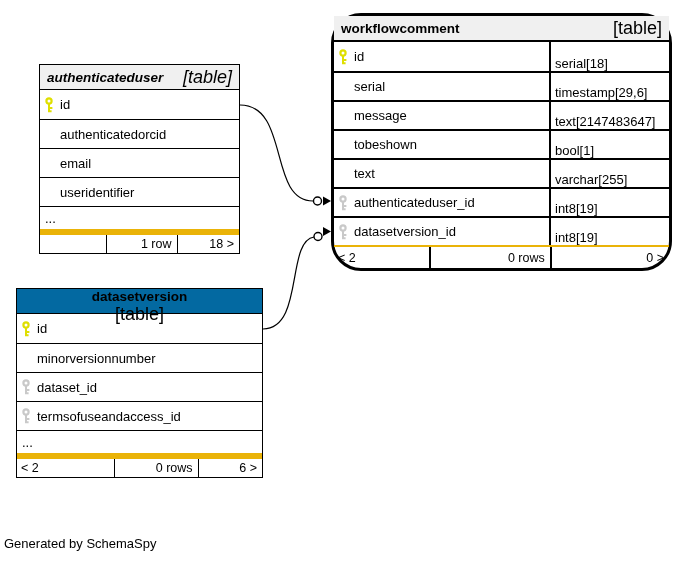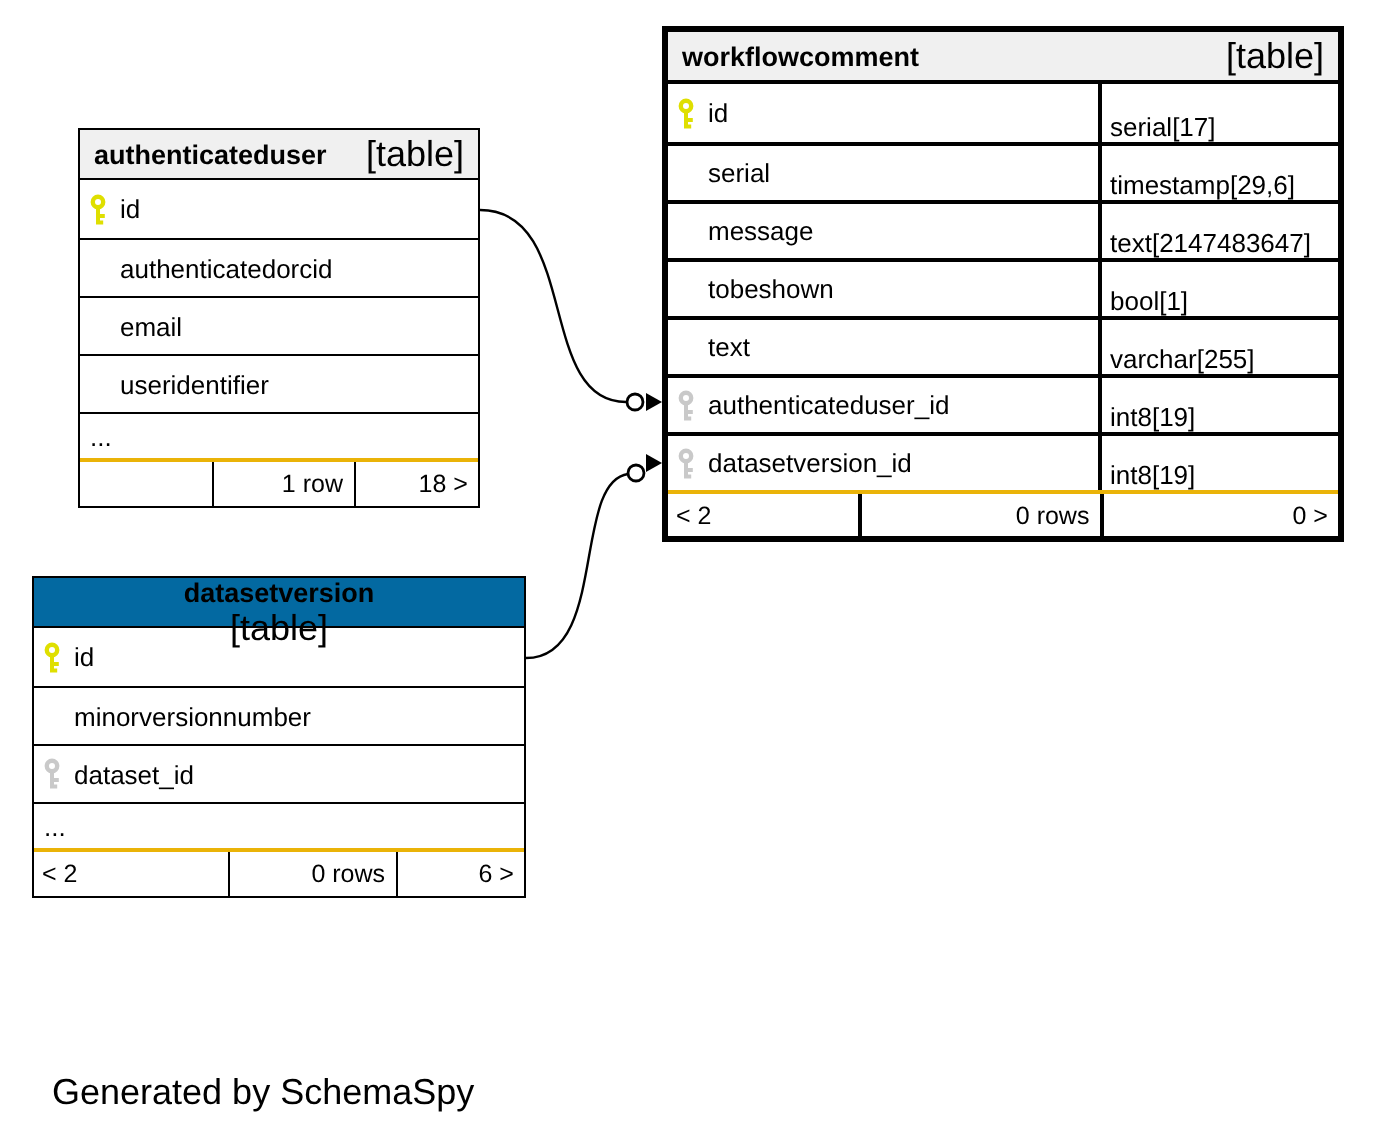--- a/index.html
+++ b/index.html
@@ -28,62 +28,62 @@
   .em .row{border-top-width:2px;}
   .ncol{display:flex;align-items:center;padding-left:4px;box-sizing:border-box;flex:1 1 auto;height:100%;}
   .has-types .ncol{flex:0 0 217px;border-right:2px solid #000;}
   .kslot{width:16px;display:inline-flex;align-items:center;flex:0 0 16px;}
   .cname{font-size:13px;white-space:nowrap;}
   .ctype{font-size:13px;white-space:nowrap;padding-left:4px;display:flex;align-items:center;}
   .row-ellipsis{
     display:flex;align-items:center;height:23px;box-sizing:border-box;
     border-top:1px solid #000;padding-left:5px;font-size:13px;
   }
-  .tfoot{display:flex;height:24px;border-top:2px solid #eab308;box-sizing:border-box;font-size:12.5px;}
+  .tfoot{display:flex;height:24px;border-top:6px solid #eab308;box-sizing:border-box;font-size:12.5px;}
   .em .tfoot{border-top-width:2px;height:23px;}
   .fcell{display:flex;align-items:center;box-sizing:border-box;white-space:nowrap;}
   .fcell.fm,.fcell.fr{border-left:1px solid #000;justify-content:flex-end;padding-right:5px;}
   .em .fcell.fm,.em .fcell.fr{border-left-width:2px;}
   .fcell.fl{justify-content:flex-start;padding-left:4px;}
-  .footer-note{position:absolute;left:26px;top:536px;font-size:18px;}
+  .footer-note{position:absolute;left:4px;top:536px;font-size:13px;}
 </style>
 </head>
 <body>
 
 <svg id="connector-layer" width="689" height="564" viewBox="0 0 689 564" xmlns="http://www.w3.org/2000/svg">
     <g>
       <path d="M 240 105 C 290 105, 268 201, 313 201" fill="none" stroke="#000000" stroke-width="1.2"></path>
       <circle cx="317.5" cy="201" r="4" fill="#ffffff" stroke="#000000" stroke-width="1.4"></circle>
       <polygon points="323,196.5 323,205.5 331,201" fill="#000000"></polygon>
     </g>
     <g>
       <path d="M 263 329 C 304 329, 286 241, 314 237" fill="none" stroke="#000000" stroke-width="1.2"></path>
       <circle cx="318" cy="236.5" r="4" fill="#ffffff" stroke="#000000" stroke-width="1.4"></circle>
       <polygon points="323,227 323,236 331,231.5" fill="#000000"></polygon>
     </g>
   </svg>
 
 <div id="tables">
-    <div class="table-box em has-types" style="left: 331px; top: 13px; width: 341px;">
+    <div class="table-box em has-types" style="left: 331px; top: 13px; width: 341px; border-radius: 30px;">
       <div class="thead" style="background: rgb(240, 240, 240);">
         <span class="tname">workflowcomment</span>
         <span class="tbadge">[table]</span>
       </div>
       <div class="rows">
         <div class="row">
           <div class="ncol">
             <span class="kslot">
               <svg width="10" height="16" viewBox="0 0 10 16">
                 <circle cx="5" cy="4" r="2.6" fill="none" stroke="#dfdf00" stroke-width="2.2"></circle>
                 <path d="M5 6.6 L5 15.2 M5 11 L8.4 11 M5 14.2 L7.6 14.2" stroke="#dfdf00" stroke-width="2" fill="none"></path>
               </svg>
             </span>
             <span class="cname">id</span>
           </div>
-          <span class="ctype">serial[17]</span>
+          <span class="ctype">serial[18]</span>
         </div>
         <div class="row">
           <div class="ncol">
             <span class="kslot"></span>
             <span class="cname">serial</span>
           </div>
           <span class="ctype">timestamp[29,6]</span>
         </div>
         <div class="row">
           <div class="ncol">
@@ -131,21 +131,21 @@
           <span class="ctype">int8[19]</span>
         </div>
       </div>
       <div class="tfoot">
         <span class="fcell fl" style="width: 28.5%;">&lt; 2</span>
         <span class="fcell fm" style="width: 35.9%;">0 rows</span>
         <span class="fcell fr" style="width: 35.6%;">0 &gt;</span>
       </div>
     </div>
     <div class="table-box" style="left: 39px; top: 64px; width: 201px;">
-      <div class="thead" style="background: rgb(240, 240, 240);">
+      <div class="thead" style="background: rgb(240, 240, 240); font-style: italic;">
         <span class="tname">authenticateduser</span>
         <span class="tbadge">[table]</span>
       </div>
       <div class="rows">
         <div class="row">
           <div class="ncol">
             <span class="kslot">
               <svg width="10" height="16" viewBox="0 0 10 16">
                 <circle cx="5" cy="4" r="2.6" fill="none" stroke="#dfdf00" stroke-width="2.2"></circle>
                 <path d="M5 6.6 L5 15.2 M5 11 L8.4 11 M5 14.2 L7.6 14.2" stroke="#dfdf00" stroke-width="2" fill="none"></path>
@@ -207,20 +207,31 @@
           <div class="ncol">
             <span class="kslot">
               <svg width="10" height="16" viewBox="0 0 10 16">
                 <circle cx="5" cy="4" r="2.6" fill="none" stroke="#c9c9c9" stroke-width="2.2"></circle>
                 <path d="M5 6.6 L5 15.2 M5 11 L8.4 11 M5 14.2 L7.6 14.2" stroke="#c9c9c9" stroke-width="2" fill="none"></path>
               </svg>
             </span>
             <span class="cname">dataset_id</span>
           </div>
         </div>
+        <div class="row">
+          <div class="ncol">
+            <span class="kslot">
+              <svg width="10" height="16" viewBox="0 0 10 16">
+                <circle cx="5" cy="4" r="2.6" fill="none" stroke="#c9c9c9" stroke-width="2.2"></circle>
+                <path d="M5 6.6 L5 15.2 M5 11 L8.4 11 M5 14.2 L7.6 14.2" stroke="#c9c9c9" stroke-width="2" fill="none"></path>
+              </svg>
+            </span>
+            <span class="cname">termsofuseandaccess_id</span>
+          </div>
+        </div>
       </div>
       <div class="row-ellipsis">...</div>
       <div class="tfoot">
         <span class="fcell fl" style="width: 39.7%;">&lt; 2</span>
         <span class="fcell fm" style="width: 34%;">0 rows</span>
         <span class="fcell fr" style="width: 26.3%;">6 &gt;</span>
       </div>
     </div>
   </div>
 

